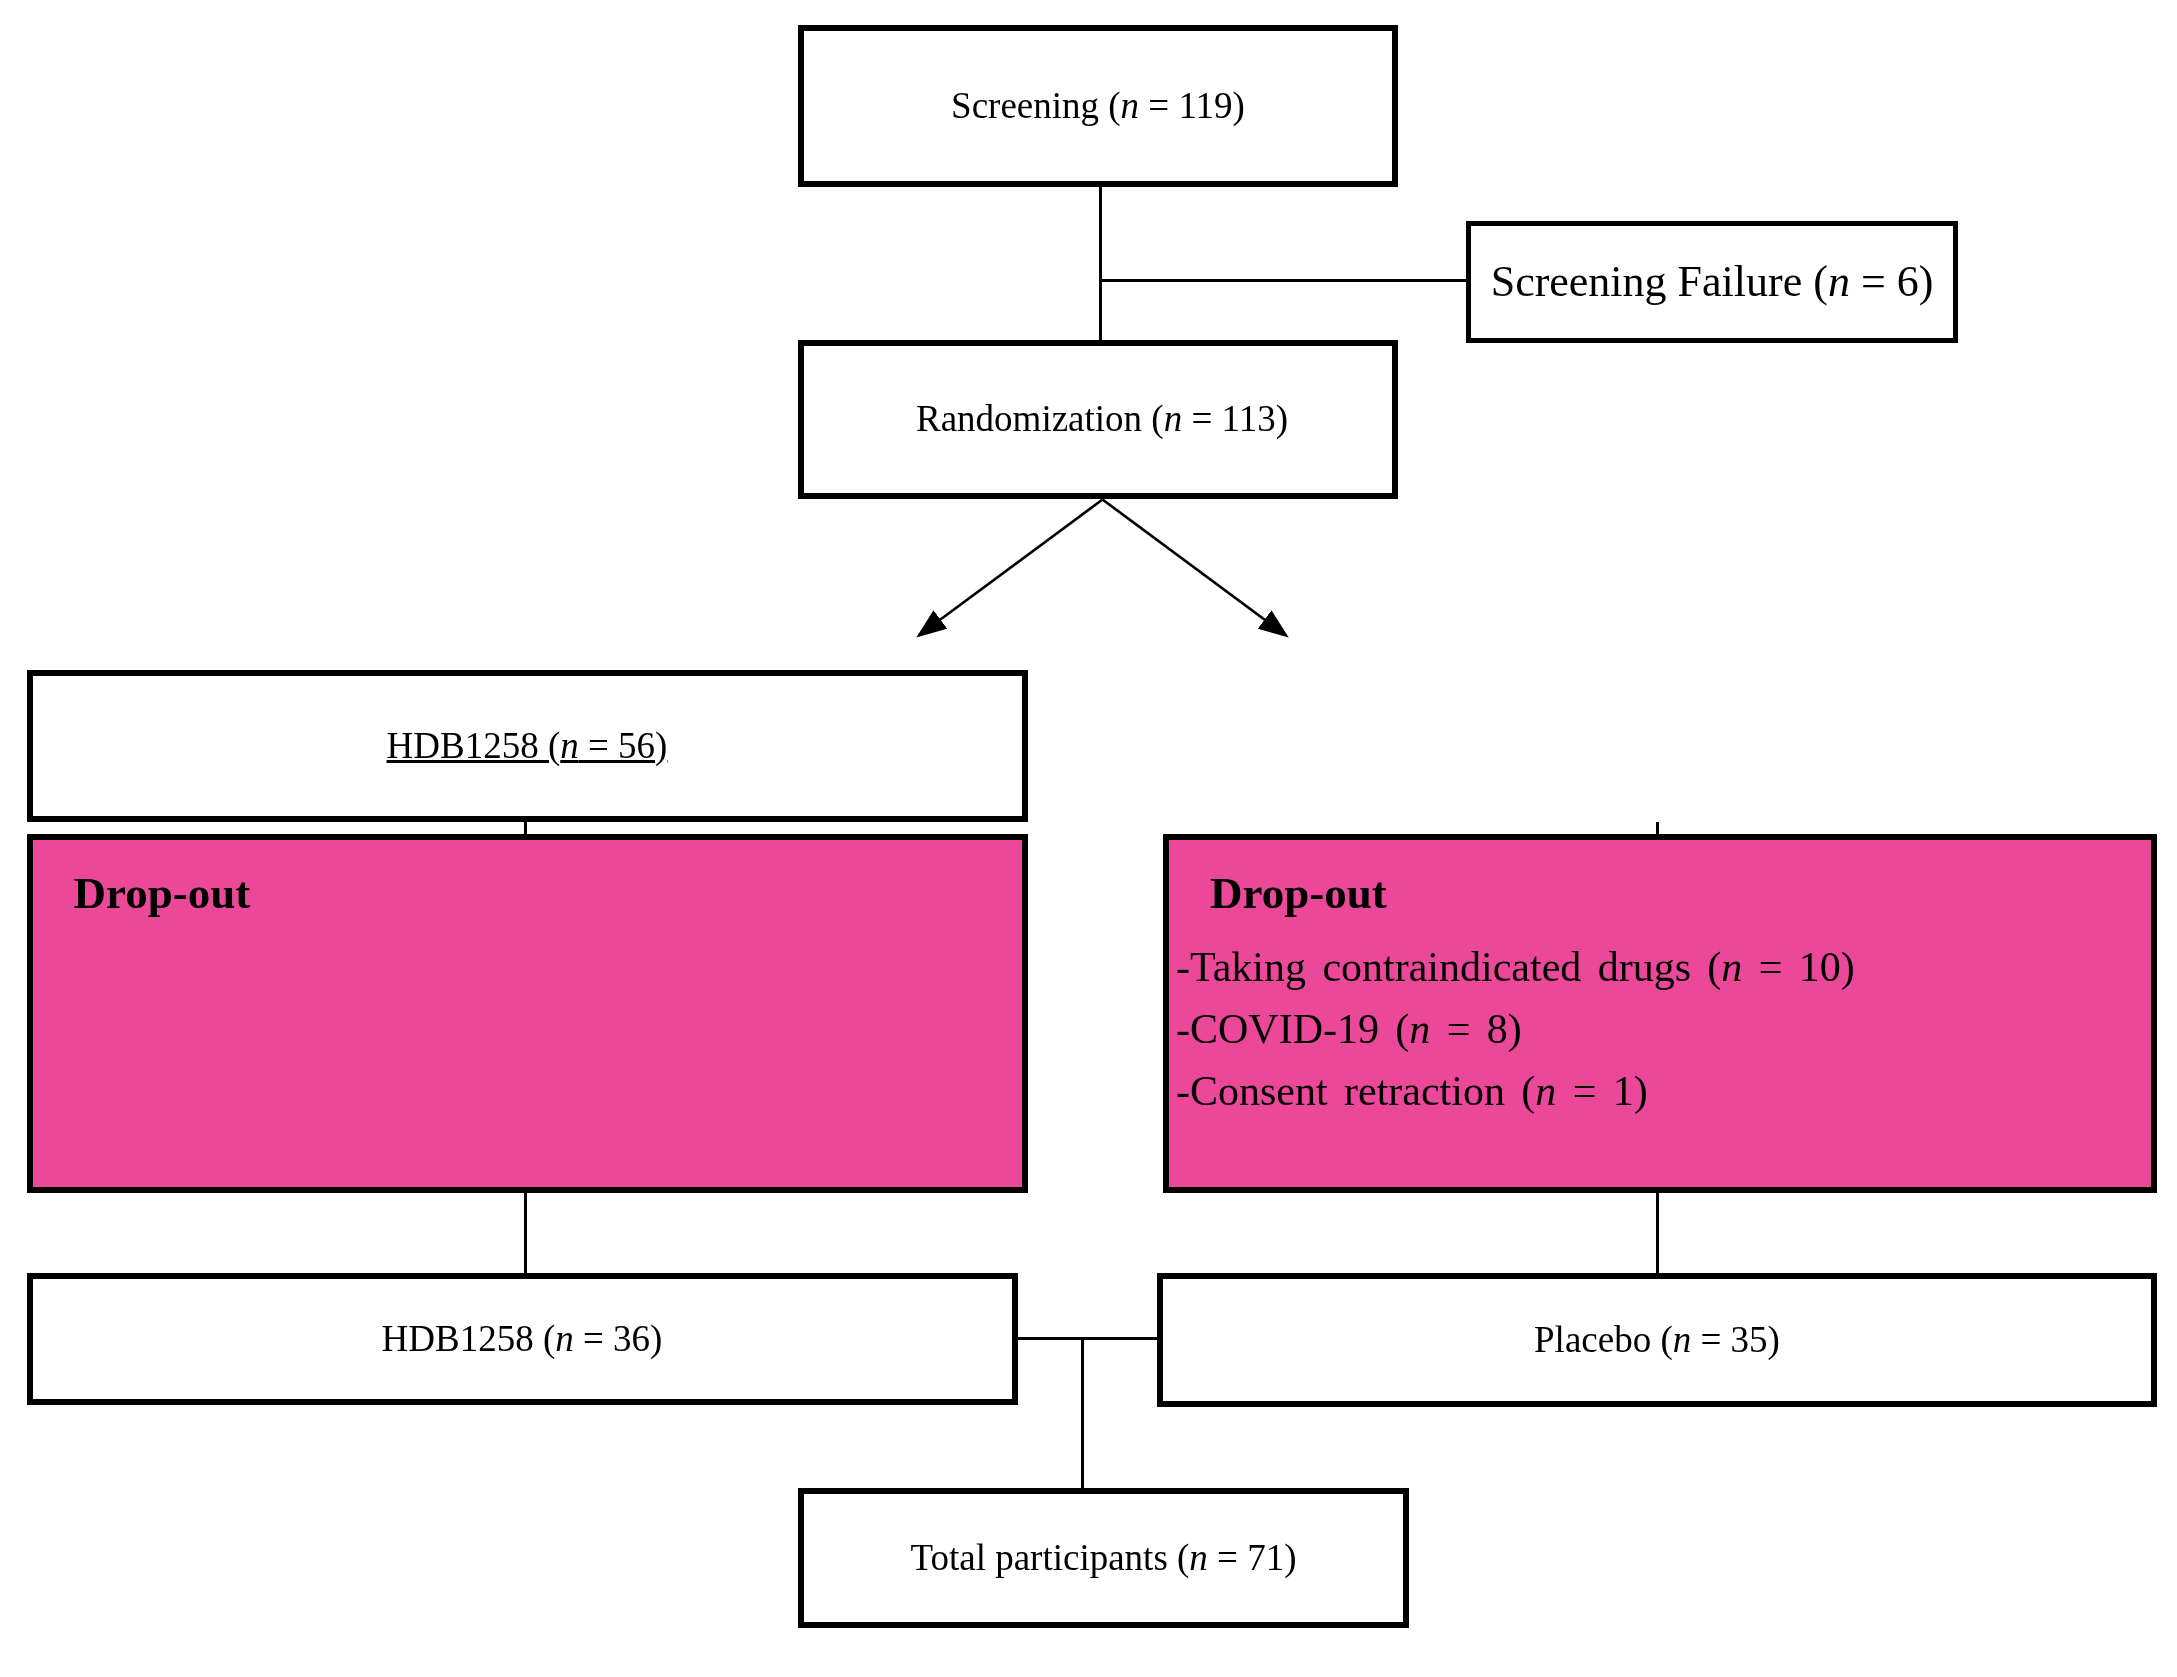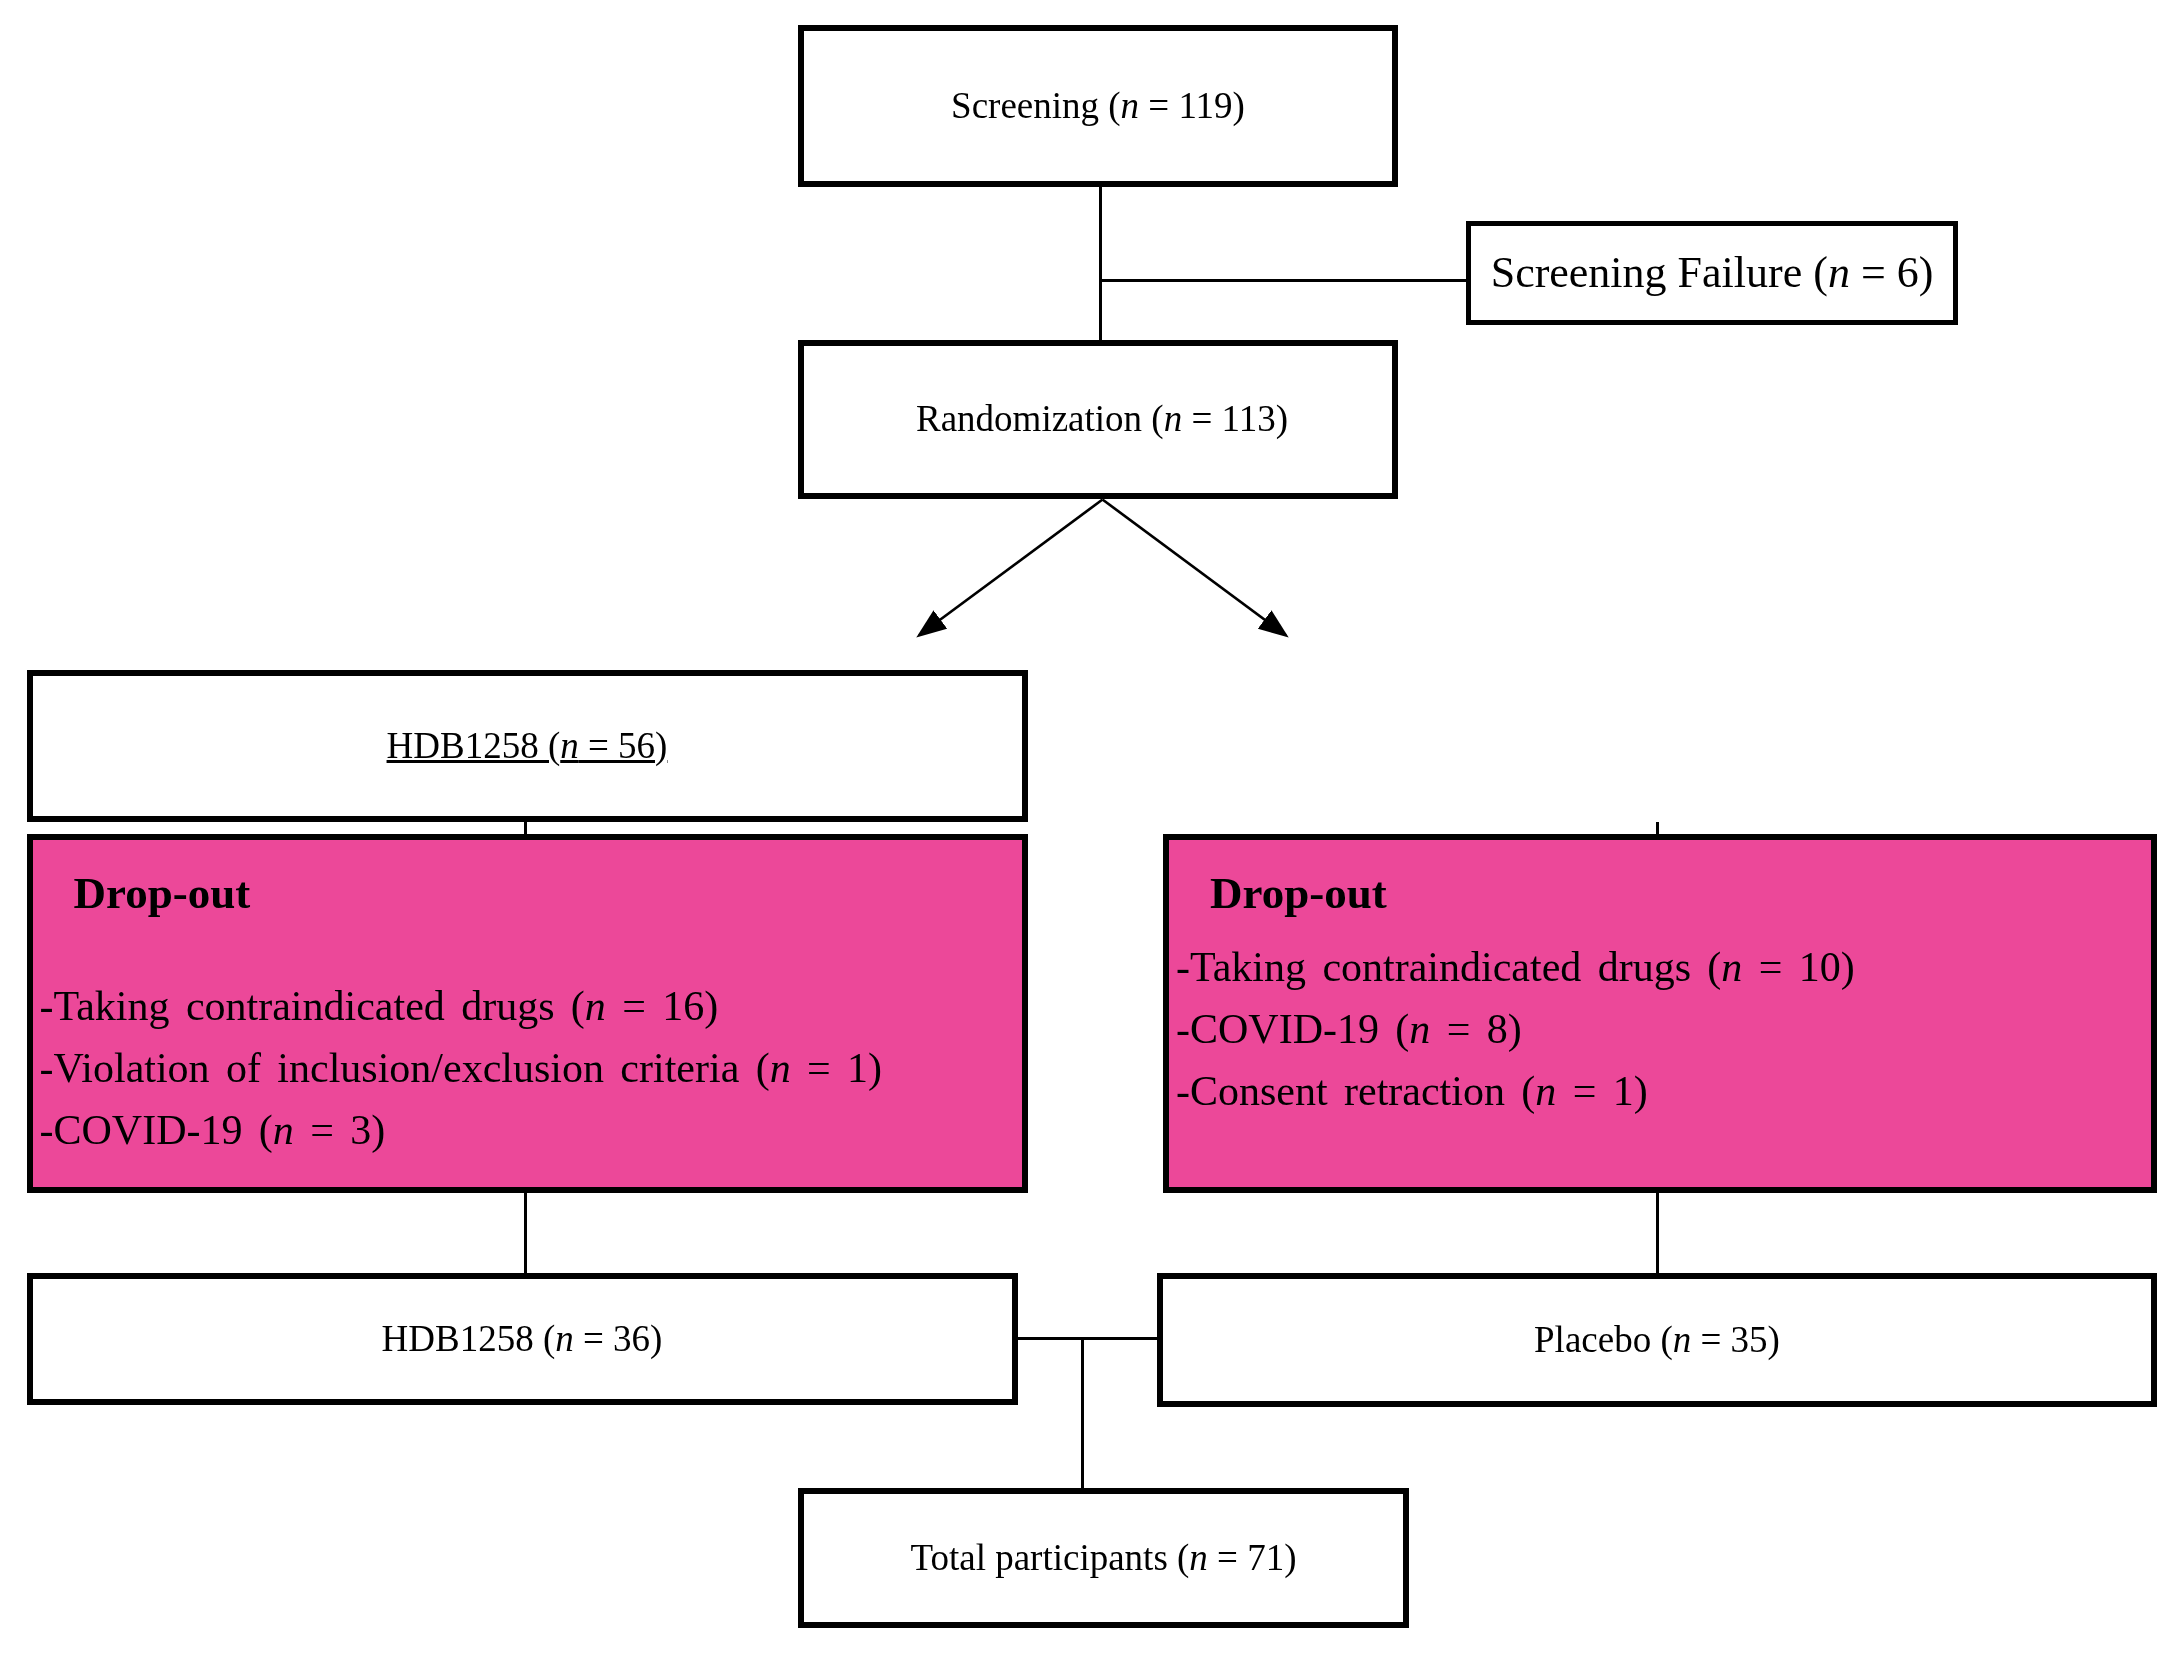--- a/index.html
+++ b/index.html
@@ -76,21 +76,21 @@
 <div class="canvas">
 
   <div class="box center" style="left:798px; top:25px; width:600px; height:162px;">
     <span class="label">Screening (<i>n</i> = 119)</span>
   </div>
 
   <div class="vline" style="left:1099px; top:187px; height:153px;"></div>
 
   <div class="hline" style="left:1099px; top:279px; width:367px;"></div>
 
-  <div class="box center sf-box" style="left:1466px; top:221px; width:492px; height:104px;">
+  <div class="box center sf-box" style="left:1466px; top:221px; width:492px; height:122px;">
     <span class="label">Screening Failure (<i>n</i> = 6)</span>
   </div>
 
   <div class="box center" style="left:798px; top:340px; width:600px; height:159px;padding-left:8px;">
     <span class="label">Randomization (<i>n</i> = 113)</span>
   </div>
 
   <svg class="branch-svg" viewBox="0 0 600 190">
     <defs>
       <marker id="arrowhead" markerUnits="userSpaceOnUse" markerWidth="40" markerHeight="32" refX="30" refY="13" orient="auto">
@@ -104,25 +104,20 @@
   <div class="box center" style="left:26.5px; top:670px; width:1001px; height:152px;text-decoration:underline;">
     <span class="label">HDB1258 (<i>n</i> = 56)</span>
   </div>
 
 
   <div class="vline" style="left:524px; top:822px; height:12.4px;"></div>
   <div class="vline" style="left:1656px; top:822px; height:12.4px;"></div>
 
   <div class="dropout-box" style="left:26.5px; top:834px; width:1001px; height:359px;">
     <div class="dropout-title">Drop-out</div>
-    <div class="dropout-items gap-large">
-      <div>-Taking contraindicated drugs (<i>n</i> = 16)</div>
-      <div>-Violation of inclusion/exclusion criteria (<i>n</i> = 1)</div>
-      <div>-COVID-19 (<i>n</i> = 3)</div>
-    </div>
   </div>
 
   <div class="dropout-box" style="left:1163px; top:834px; width:994px; height:359px;">
     <div class="dropout-title">Drop-out</div>
     <div class="dropout-items gap-small">
       <div>-Taking contraindicated drugs (<i>n</i> = 10)</div>
       <div>-COVID-19 (<i>n</i> = 8)</div>
       <div>-Consent retraction (<i>n</i> = 1)</div>
     </div>
   </div>

